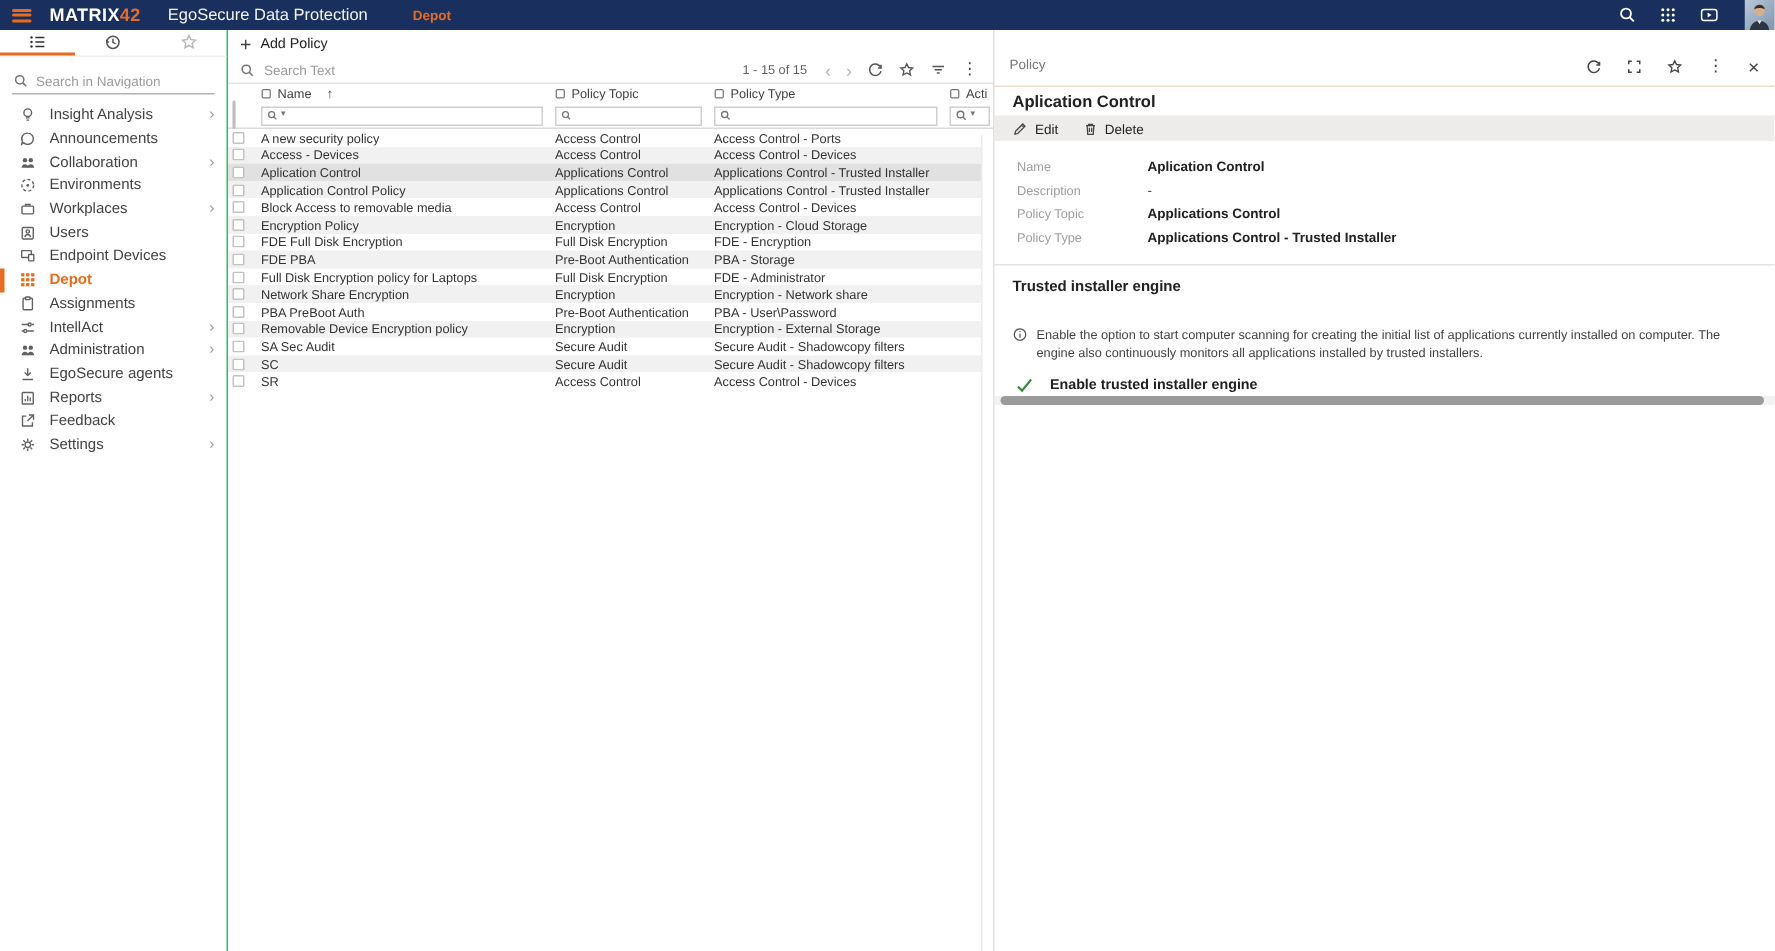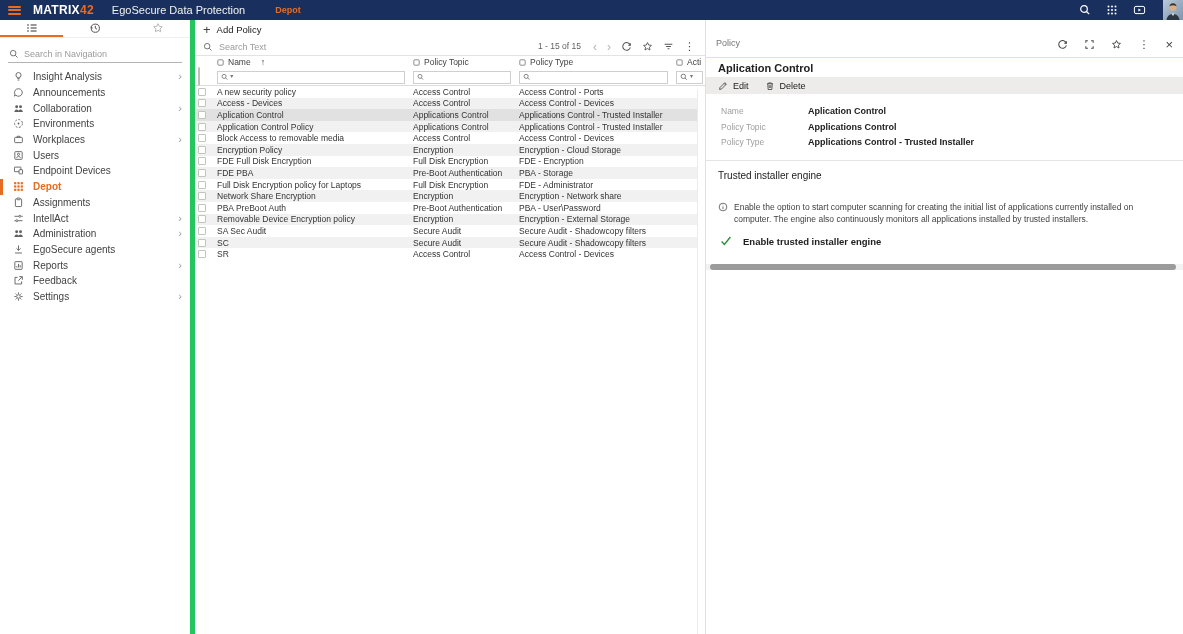--- a/index.html
+++ b/index.html
@@ -15,21 +15,21 @@
   .appname { color:#f2f2f2; font-size:11px; margin-left:18px; }
   .toptab { color:#e96c1e; font-size:9px; font-weight:bold; margin-left:30px; }
   .top-right { margin-left:auto; display:flex; align-items:center; gap:15px; }
   .top-right .ticon { display:flex; cursor:pointer; }
   .avatar { width:20px; height:20px; overflow:hidden; margin-left:2px; }
 
   
   .shell { display:flex; height:614px; }
 
   
-  .sidebar { width:195px; border-right:5px solid #22c55e; background:#fff; flex:none; }
+  .sidebar { width:152px; border-right:1px solid #22c55e; background:#fff; flex:none; }
   .side-tabs { height:18px; display:flex; border-bottom:1px solid #efefef; }
   .side-tab { flex:1; display:flex; align-items:center; justify-content:center; border-bottom:2px solid transparent; cursor:pointer; color:#555; }
   .side-tab.active { border-bottom-color:#e96c1e; color:#333; }
   .side-tab.dim { color:#b9b9b9; }
   .nav-search { height:26px; display:flex; align-items:flex-end; padding:0 8px 1px 8px; }
   .nav-search .wrap { flex:1; display:flex; align-items:center; gap:5px; border-bottom:1px solid #b3b3b3; padding:3px 1px; }
   .nav-search input { border:0; outline:0; flex:1; font-size:9px; font-family:inherit; color:#424242; }
   .nav-search input::placeholder { color:#9b9b9b; }
   .nav-list { padding-top:5px; }
   .nav-item { height:15.7px; display:flex; align-items:center; padding:0 8px 0 10px; gap:9px; cursor:pointer; border-left:3px solid transparent; }
@@ -86,21 +86,21 @@
   .panel-title { height:19px; display:flex; align-items:center; padding:0 12px; font-size:11px; font-weight:bold; color:#212121; }
   .panel-actions { height:17px; background:#edecea; display:flex; align-items:center; gap:16px; padding:0 12px; }
   .pbtn { display:flex; align-items:center; gap:5px; font-size:9px; color:#212121; cursor:pointer; }
   .pbtn .ic { display:flex; color:#424242; }
   .fields { padding:9px 12px 10px 15px; border-bottom:1px solid #e4e4e4; }
   .frow { height:15.7px; display:flex; align-items:center; }
   .flabel { width:87px; flex:none; font-size:8.5px; color:#9e9e9e; }
   .fvalue { font-size:9px; color:#212121; font-weight:bold; white-space:nowrap; overflow:hidden; }
   .fvalue.plain { font-weight:normal; color:#424242; }
   .section { padding:9px 12px 0 12px; }
-  .section h3 { font-size:10px; font-weight:normal; color:#212121; }
+  .section h3 { font-size:10px; font-weight:bold; color:#212121; }
   .info-row { display:flex; gap:6px; margin-top:20px; padding-right:4px; }
   .info-row .iicon { flex:none; margin-top:1px; display:flex; color:#555; }
   .info-row p { font-size:8.5px; color:#424242; line-height:12px; }
   .check-row { display:flex; align-items:center; gap:11px; margin-top:10px; padding-left:2px; }
   .check-row .clabel { font-size:9.5px; font-weight:bold; color:#212121; }
   .hscroll-track { position:absolute; left:0; right:0; top:244px; height:6px; background:#f2f2f2; }
   .hscroll-thumb { position:absolute; left:4px; right:7px; top:244px; height:6px; background:#9b9b9b; border-radius:3px; cursor:pointer; }
 
   svg { display:block; }
 </style>
@@ -647,20 +647,24 @@
         <span>Delete</span>
       </span>
     </div>
 
     <div class="fields">
       <div class="frow">
         <span class="flabel">Name</span>
         <span class="fvalue">Aplication Control</span>
       </div>
       <div class="frow">
+        <span class="flabel">Description</span>
+        <span class="fvalue plain">-</span>
+      </div>
+      <div class="frow">
         <span class="flabel">Policy Topic</span>
         <span class="fvalue">Applications Control</span>
       </div>
       <div class="frow">
         <span class="flabel">Policy Type</span>
         <span class="fvalue">Applications Control - Trusted Installer</span>
       </div>
     </div>
 
     <div class="section">

